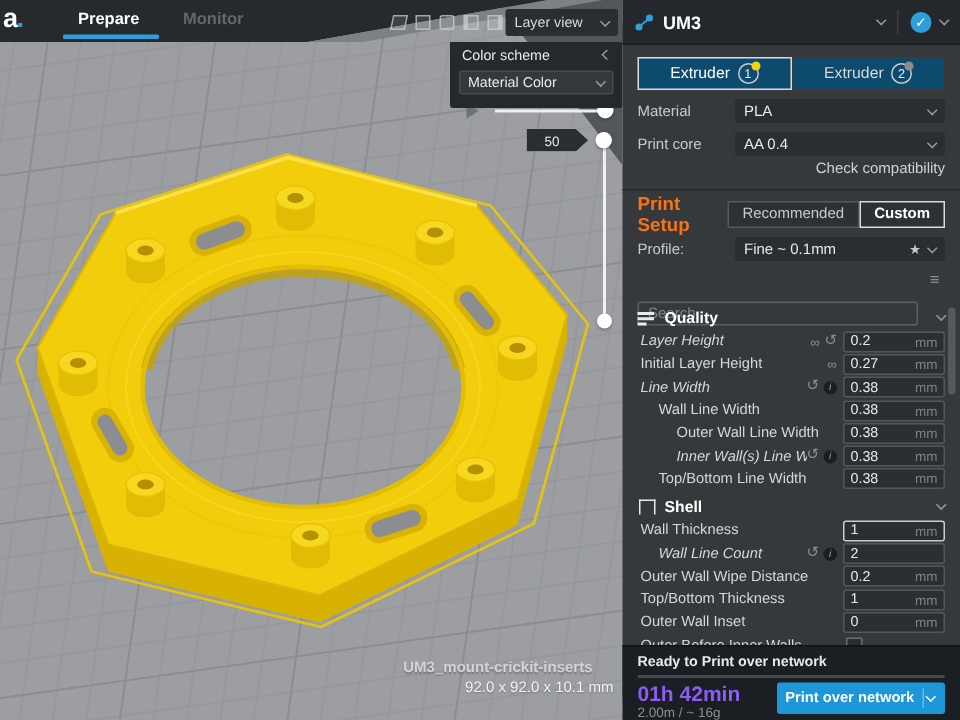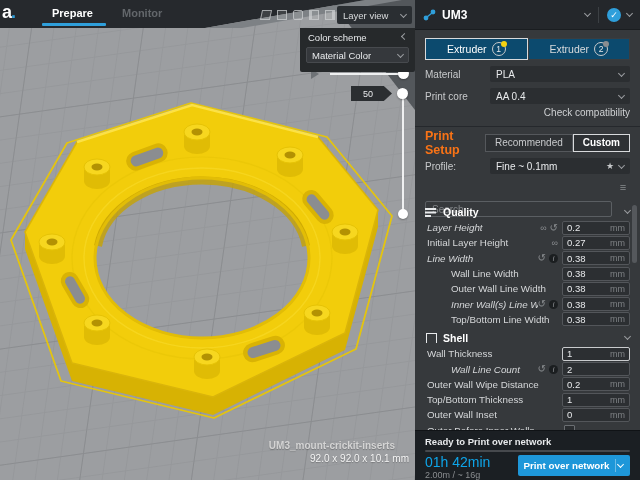--- a/index.html
+++ b/index.html
@@ -115,41 +115,41 @@
   
   .settings{position:absolute;left:0;top:201px;width:225px;height:229px;overflow:hidden;}
   .ssection{height:17px;display:flex;align-items:center;padding:0 10px;margin-top:2px;}
   .sec-icon{width:11px;height:10px;position:relative;margin-right:7px;flex:none;}
   .sec-icon.quality-icon::before{content:"";position:absolute;left:0;top:1px;width:11px;height:2px;background:#e8eaec;box-shadow:0 3.5px 0 #e8eaec;}
   .sec-icon.quality-icon::after{content:"";position:absolute;left:0;bottom:0;width:6px;height:2px;background:#e8eaec;}
   .sec-icon.shell-icon::before{content:"";position:absolute;left:1px;top:0;width:9px;height:9px;border:1.5px solid #e8eaec;border-bottom:none;}
   .sec-title{flex:1;font-size:10.5px;font-weight:bold;color:#fff;}
   .srow{height:15.3px;display:flex;align-items:center;padding-right:10px;}
   .srow.ind0{padding-left:12px;}
-  .srow.ind1{padding-left:36px;}
+  .srow.ind1{padding-left:24px;}
   .srow.ind2{padding-left:36px;}
   .slabel{flex:1;font-size:9.8px;color:#d5d7d9;white-space:nowrap;overflow:hidden;}
   .slabel.it{font-style:italic;}
   .sicons{display:flex;align-items:center;gap:3px;margin-right:4px;}
   .ic-link{font-size:9px;color:#8a8d90;line-height:10px;}
   .ic-revert{font-size:10px;color:#8a8d90;line-height:10px;}
   .ic-info{width:9px;height:9px;border-radius:50%;background:#1b1e20;color:#9a9da0;font-size:7px;line-height:9px;text-align:center;font-style:italic;}
   .sval{width:68px;height:14px;flex:none;background:#2c2f32;border:1px solid #53565a;border-radius:2px;
     display:flex;align-items:center;padding:0 4px;}
   .sval.hl{border-color:#c9cbcd;}
   .sval .v{flex:1;font-size:9.5px;color:#e8eaec;}
   .sval .u{font-size:9px;color:#7e8184;}
   .cbox{width:11px;height:11px;flex:none;border:1px solid #6a6e72;background:#2b2e31;border-radius:1px;margin-right:55px;}
   .scrollthumb{position:absolute;right:3px;top:4px;width:5px;height:58px;background:#55585c;border-radius:3px;}
 
   
   .job{position:absolute;left:0;top:430px;width:225px;height:50px;background:#1b1f23;border-top:1px solid #101316;}
   .job-status{position:absolute;left:10px;top:5px;font-size:9.5px;font-weight:bold;color:#e8eaec;}
   .job-line{position:absolute;left:10px;top:19px;width:205px;height:2px;background:#46494d;border-radius:1px;}
-  .job-time{position:absolute;left:10px;top:23px;font-size:14px;font-weight:normal;color:#0ea5e9;}
+  .job-time{position:absolute;left:10px;top:23px;font-size:14px;font-weight:bold;color:#8b5cf6;}
   .job-usage{position:absolute;left:10px;top:39px;font-size:9px;color:#8a8d90;}
   .print-btn{position:absolute;right:10px;top:24px;width:112px;height:21px;background:#1e97d9;border-radius:2px;
     display:flex;align-items:center;}
   .print-btn span{flex:1;text-align:center;font-size:9.8px;font-weight:bold;color:#fff;}
   .print-btn .chv{border-color:#fff;margin-right:7px;margin-left:2px;}
   .print-btn .btn-sep{width:1px;height:13px;background:rgba(255,255,255,.35);flex:none;}
 </style>
 </head>
 <body>
 

